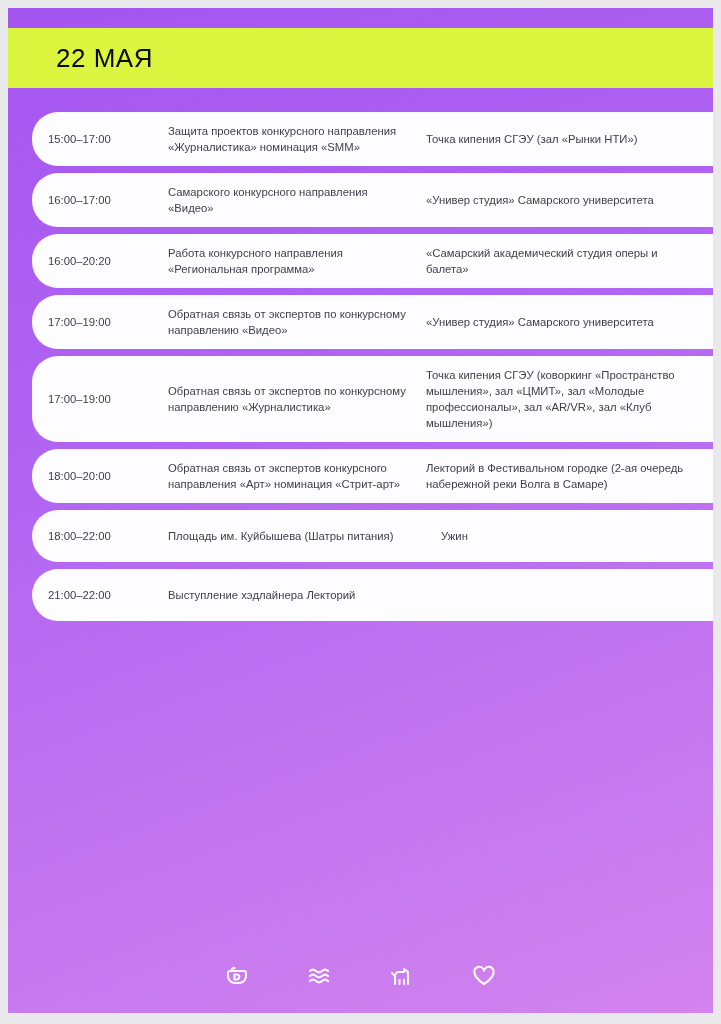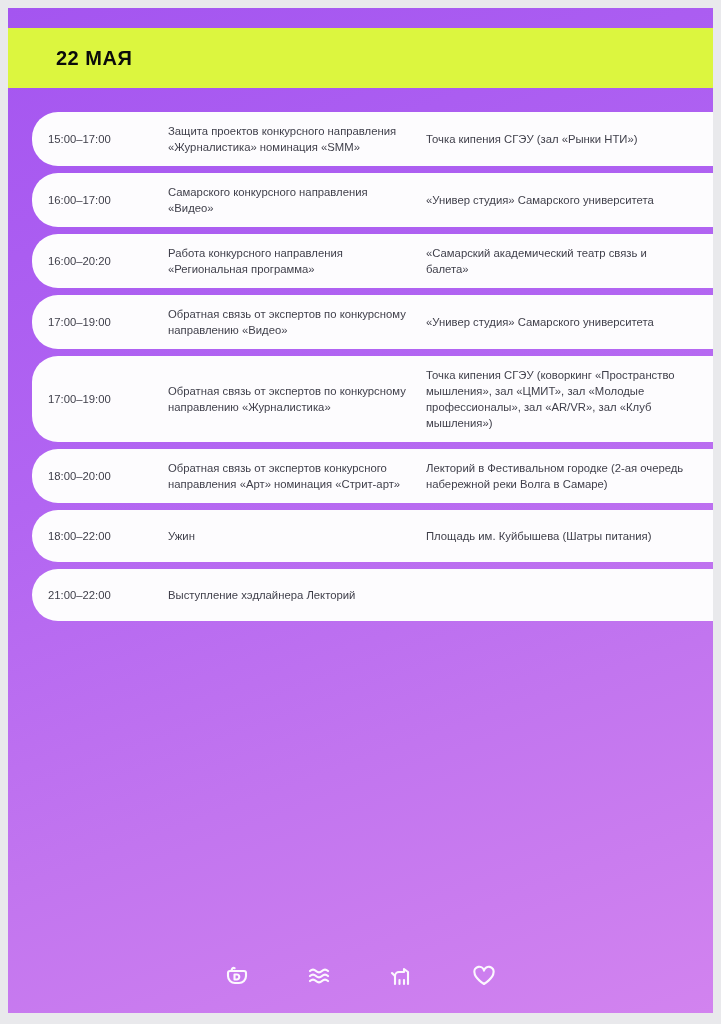--- a/index.html
+++ b/index.html
@@ -30,22 +30,22 @@
     width: 705px;
     height: 60px;
     background: #dcf63f;
     display: flex;
     align-items: center;
     justify-content: space-between;
     padding: 0 42px 0 48px;
   }
   .banner-text {
     color: #0b0b0b;
-    font-size: 20px;
-    font-weight: 700;
+    font-size: 26px;
+    font-weight: 400;
     letter-spacing: 0.5px;
     line-height: 1;
     white-space: nowrap;
   }
 
   
   .schedule {
     position: absolute;
     left: 24px;
     top: 104px;
@@ -123,41 +123,41 @@
         <div class="cell c-venue">Точка кипения СГЭУ (зал «Рынки НТИ»)</div>
       </div>
       <div class="row">
         <div class="cell c-time">16:00–17:00</div>
         <div class="cell c-title">Самарского конкурсного направления «Видео»</div>
         <div class="cell c-venue">«Универ студия» Самарского университета</div>
       </div>
       <div class="row">
         <div class="cell c-time">16:00–20:20</div>
         <div class="cell c-title">Работа конкурсного направления «Региональная программа»</div>
-        <div class="cell c-venue">«Самарский академический театр связь и балета»</div>
+        <div class="cell c-venue">«Самарский академический студия оперы и балета»</div>
       </div>
       <div class="row">
         <div class="cell c-time">17:00–19:00</div>
         <div class="cell c-title">Обратная связь от экспертов по конкурсному направлению «Видео»</div>
         <div class="cell c-venue">«Универ студия» Самарского университета</div>
       </div>
       <div class="row">
         <div class="cell c-time">17:00–19:00</div>
         <div class="cell c-title">Обратная связь от экспертов по конкурсному направлению «Журналистика»</div>
         <div class="cell c-venue">Точка кипения СГЭУ (коворкинг «Пространство мышления», зал «ЦМИТ», зал «Молодые профессионалы», зал «AR/VR», зал «Клуб мышления»)</div>
       </div>
       <div class="row">
         <div class="cell c-time">18:00–20:00</div>
         <div class="cell c-title">Обратная связь от экспертов конкурсного направления «Арт» номинация «Стрит-арт»</div>
         <div class="cell c-venue">Лекторий в Фестивальном городке (2-ая очередь набережной реки Волга в Самаре)</div>
       </div>
       <div class="row">
         <div class="cell c-time">18:00–22:00</div>
+        <div class="cell c-venue">Площадь им. Куйбышева (Шатры питания)</div>
         <div class="cell c-title">Ужин</div>
-        <div class="cell c-venue">Площадь им. Куйбышева (Шатры питания)</div>
       </div>
       <div class="row">
         <div class="cell c-time">21:00–22:00</div>
         <div class="cell c-title">Выступление хэдлайнера Лекторий</div>
       </div>
     </div>
 
   <div class="iconbar">
 
     <div class="ibtn">

